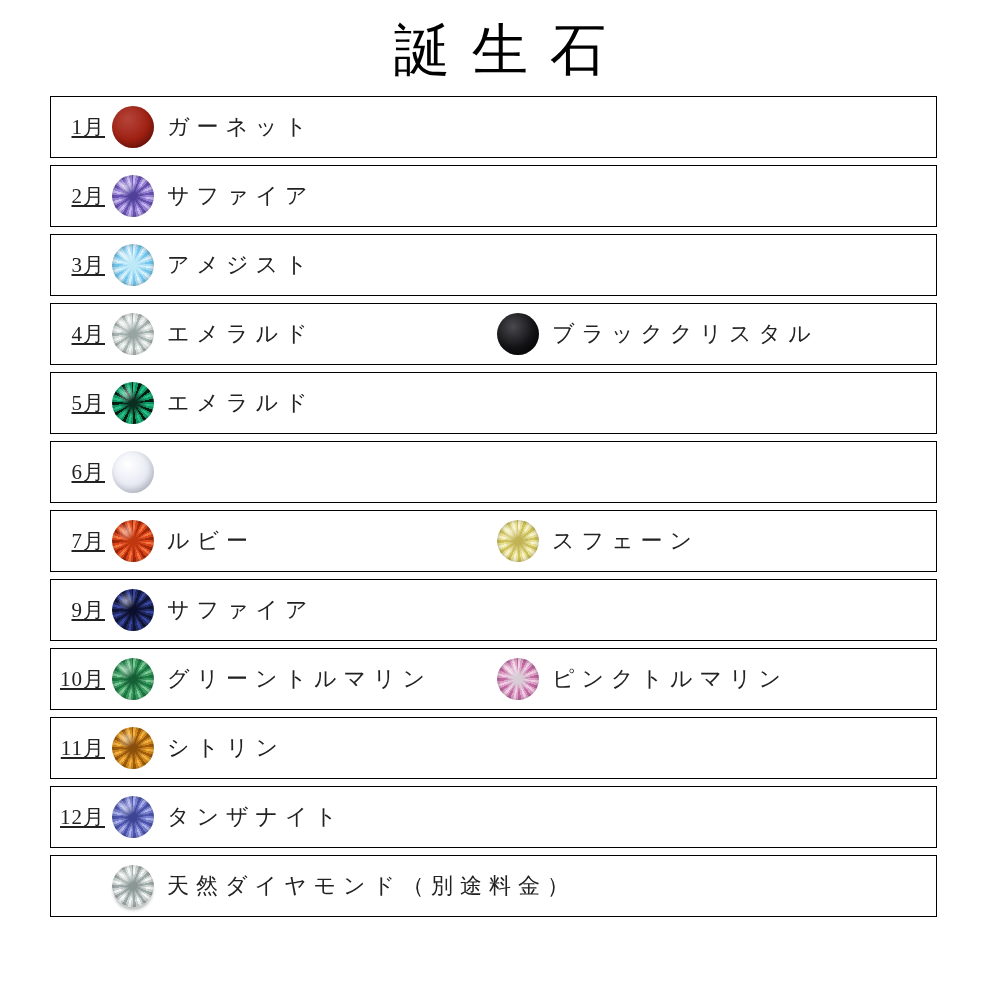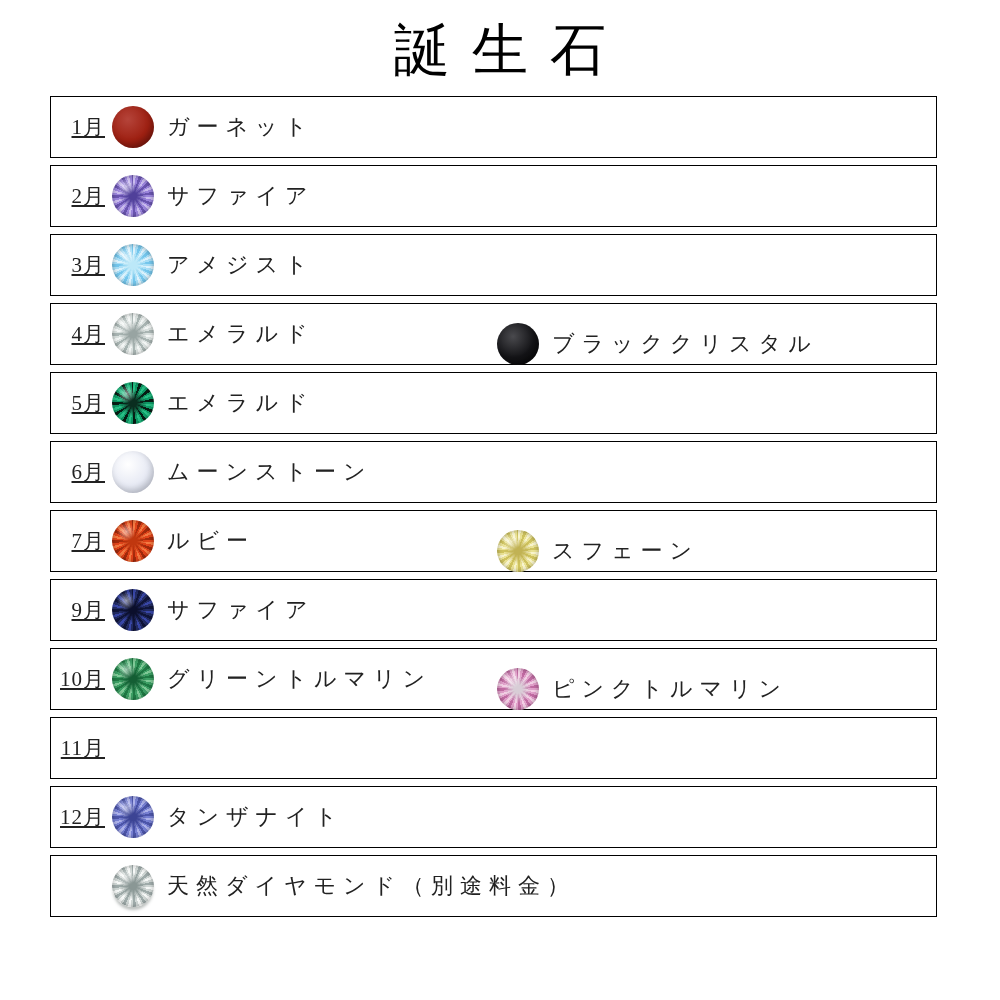--- a/index.html
+++ b/index.html
@@ -47,21 +47,21 @@
     color: #222;
     text-decoration: underline;
   }
   .gem-group {
     display: flex;
     align-items: center;
   }
   .gem-group.second {
     position: absolute;
     left: 439px;
-    top: 10px;
+    top: 0;
     height: 100%;
   }
   .gem {
     width: 42px;
     height: 42px;
     border-radius: 50%;
     flex: none;
     margin-left: 7px;
     position: relative;
   }
@@ -134,21 +134,20 @@
   <span class="gem-group">
         <span class="gem faceted" style="--l: #27c186; --b: #0f9a66; --d: #071d14; --c: #0a2e20;"></span>
         <span class="name">エメラルド</span>
       </span>
     </div>
 
   <div class="row">
     <span class="month">6月</span>
   <span class="gem-group">
         <span class="gem smooth" style="--l: #ffffff; --b: #e7eaf4; --d: #c9cede; --c: #e7eaf4;"></span>
-        <span class="name">ムーンストーン</span>
       </span>
     </div>
 
   <div class="row">
     <span class="month">7月</span>
   <span class="gem-group">
         <span class="gem faceted" style="--l: #f47a42; --b: #e2451b; --d: #a22a0c; --c: #c0370f;"></span>
         <span class="name">ルビー</span>
       </span>
       <span class="gem-group second">
@@ -173,20 +172,24 @@
         <span class="name">グリーントルマリン</span>
       </span>
       <span class="gem-group second">
         <span class="gem faceted" style="--l: #f2cfe4; --b: #e09fc9; --d: #c06ba2; --c: #d8cdd6;"></span>
         <span class="name">ピンクトルマリン</span>
       </span>
     </div>
 
   <div class="row">
     <span class="month">11月</span>
+  <span class="gem-group">
+        <span class="gem faceted" style="--l: #f2b545; --b: #d88a1a; --d: #9f5e0d; --c: #8a4e0b;"></span>
+        <span class="name">シトリン</span>
+      </span>
     </div>
 
   <div class="row">
     <span class="month">12月</span>
   <span class="gem-group">
         <span class="gem faceted" style="--l: #adb2ea; --b: #7780d3; --d: #4d56aa; --c: #3c4494;"></span>
         <span class="name">タンザナイト</span>
       </span>
     </div>
 

